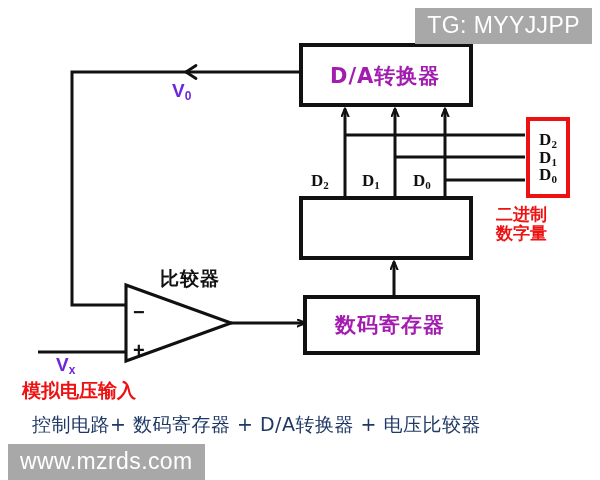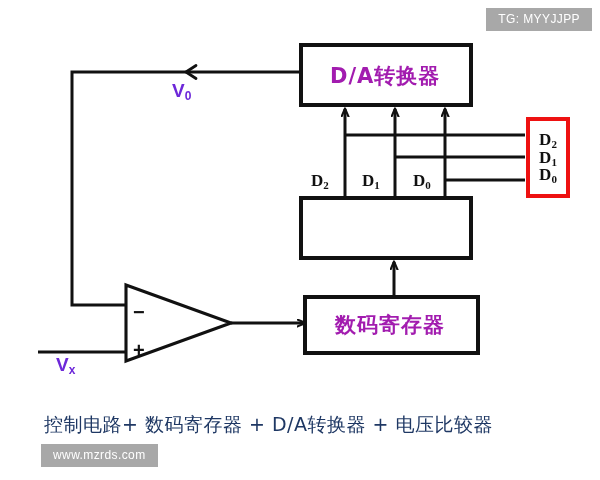--- a/index.html
+++ b/index.html
@@ -109,24 +109,23 @@
     font-family: "DejaVu Sans", "Liberation Sans", sans-serif;
     font-size: 19px;
     color: #1f3864;
     letter-spacing: 0.5px;
   }
   
   .watermark {
     font-family: "Liberation Sans", "DejaVu Sans", sans-serif;
     color: #ffffff;
     background: #a8a8a8;
-    font-size: 12px;
+    font-size: 23px;
     padding: 4px 12px 5px 12px;
     letter-spacing: 0.4px;
-    margin-left: 33px;
   }
 </style>
 </head>
 <body>
 
 <div id="stage">
 
   <svg id="diagram-svg" viewBox="0 0 600 480">
     <defs>
       <marker id="arrHead" markerWidth="10" markerHeight="10" refX="8.4" refY="4" orient="auto" markerUnits="userSpaceOnUse">
@@ -167,20 +166,21 @@
       <path d="M395,157 L525,157"></path>
       <path d="M445,180 L525,180"></path>
     </g>
   </svg>
 
   <div class="ov box-title" style="left:330px; top:62px;">D/A转换器</div>
 
 
   <div class="ov box-title" style="left:335px; top:311px;">数码寄存器</div>
 
+  <div class="ov cmp-title" style="left:160px; top:266px;">比较器</div>
 
   <div class="ov pin-sign" style="left:133px; top:302px;">−</div>
   <div class="ov pin-sign" style="left:133px; top:340px;">+</div>
 
   <div class="ov v-label-sans" style="left:172px; top:80px;">
     <span>V</span><sub>0</sub>
   </div>
 
   <div class="ov v-label-sans" style="left:56px; top:354px;">
     <span>V</span><sub>x</sub>
@@ -201,21 +201,26 @@
       <span>D</span><sub>2</sub>
     </div>
     <div class="bit-label">
       <span>D</span><sub>1</sub>
     </div>
     <div class="bit-label">
       <span>D</span><sub>0</sub>
     </div>
   </div>
 
-
-
-  <div class="ov blue-formula" style="left:44px; top:412px;">控制电路+ 数码寄存器 + D/A转换器 + 电压比较器</div>
+  <div class="ov red-note" style="left:496px; top:205px; text-align:center;">
+    <div>二进制</div>
+    <div>数字量</div>
+  </div>
+
+  <div class="ov red-note-big" style="left:22px; top:378px;">模拟电压输入</div>
+
+  <div class="ov blue-formula" style="left:32px; top:412px;">控制电路+ 数码寄存器 + D/A转换器 + 电压比较器</div>
 
   <div class="ov watermark" style="right:8px; top:8px;">TG: MYYJJPP</div>
 
   <div class="ov watermark" style="left:8px; top:444px;">www.mzrds.com</div>
 
 </div>
 
 </body></html>

